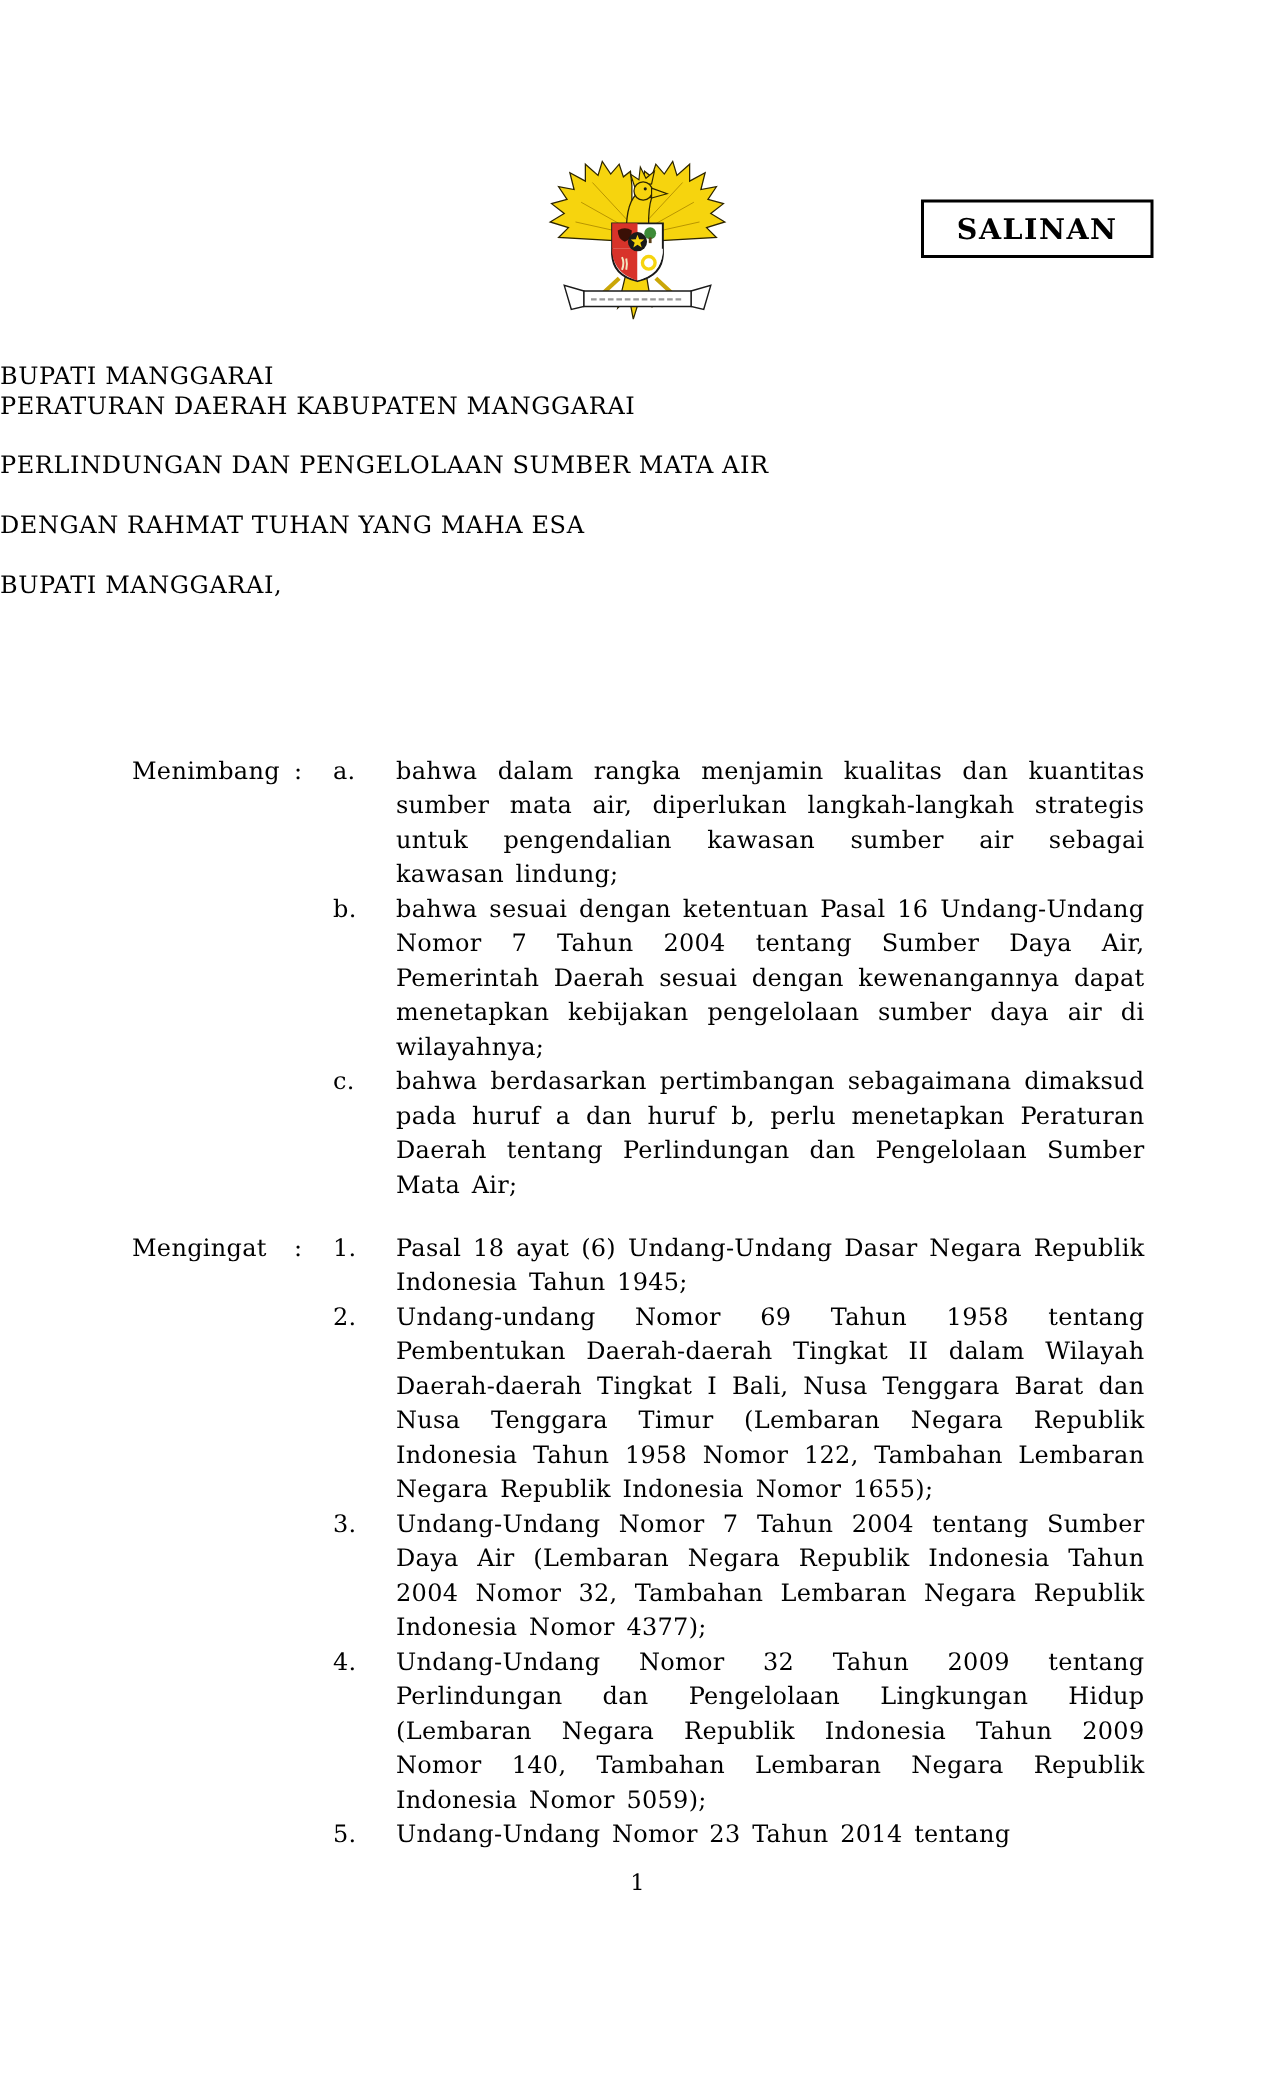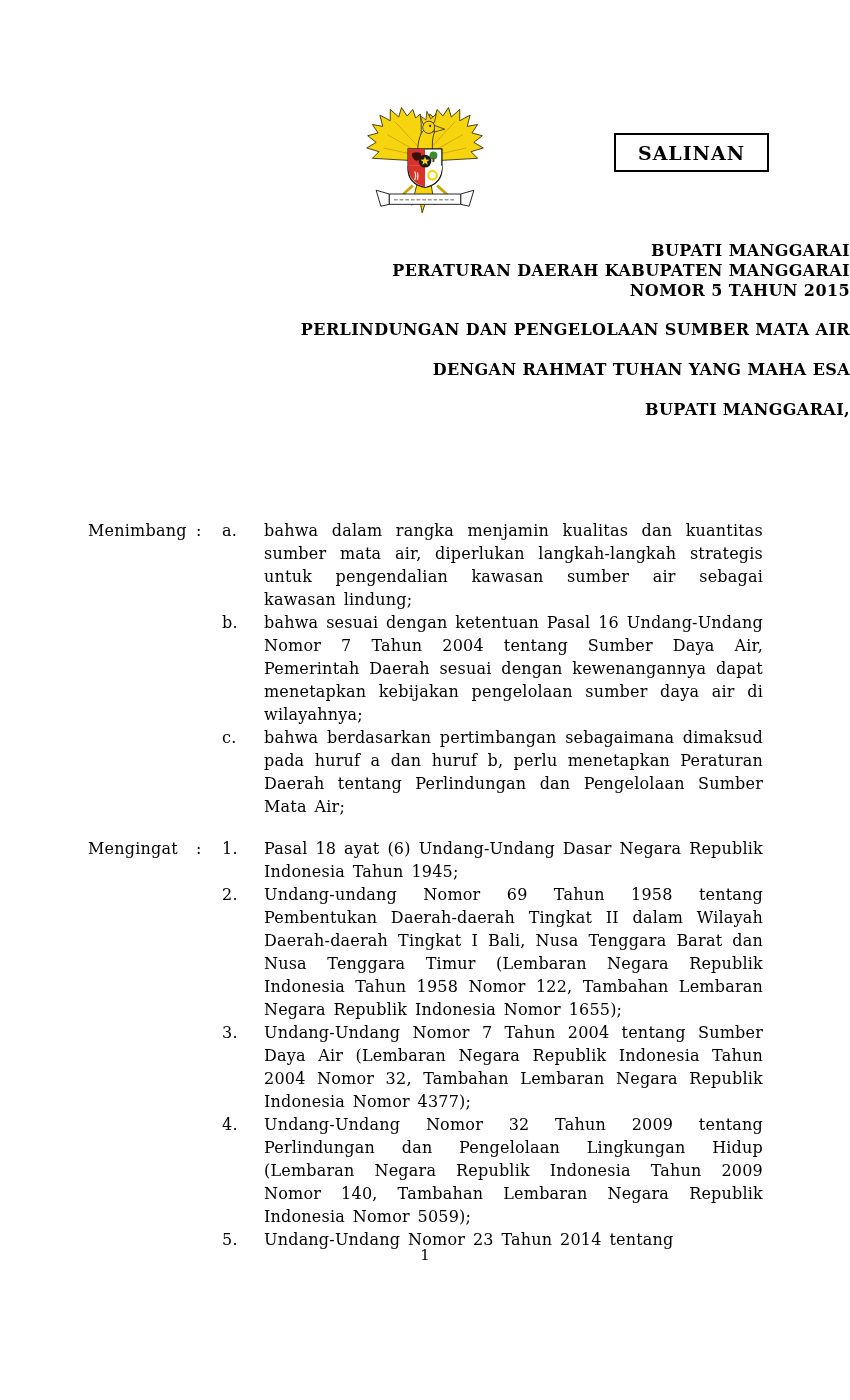--- a/index.html
+++ b/index.html
@@ -36,35 +36,35 @@
     font-weight: bold;
     font-size: 19px;
     letter-spacing: 1px;
   }
   
   .header-block {
     position: absolute;
     top: 241px;
     left: 0;
     right: 0;
-    text-align: right;
-    font-weight: bold;
+    text-align: left;
+    font-weight: normal;
     font-size: 16px;
     line-height: 20px;
     letter-spacing: 0.4px;
   }
   .hl { display: block; }
   .mt15 { }
   .mt18 { margin-top: 18px; }
   .mt19 { margin-top: 19px; }
   .mt20 { margin-top: 20px; }
   
   .doc-body {
     position: absolute;
-    top: 519px;
+    top: 502px;
     left: 88px;
     width: 675px;
     font-size: 16px;
     line-height: 23px;
     letter-spacing: 0.2px;
     word-spacing: 2.5px;
   }
   .clause-row { display: flex; align-items: flex-start; }
   .clause-label { width: 108px; flex-shrink: 0; }
   .clause-colon { width: 26px; flex-shrink: 0; }
@@ -133,21 +133,20 @@
     </svg>
   </div>
 
   <div class="stamp">
     <span>SALINAN</span>
   </div>
 
   <div class="header-block">
     <span class="hl">BUPATI MANGGARAI</span>
     <span class="hl mt15">PERATURAN DAERAH KABUPATEN MANGGARAI</span>
-    <span class="hl">NOMOR 5 TAHUN 2015</span>
     <span class="hl mt19">PERLINDUNGAN DAN PENGELOLAAN SUMBER MATA AIR</span>
     <span class="hl mt20">DENGAN RAHMAT TUHAN YANG MAHA ESA</span>
     <span class="hl mt20">BUPATI MANGGARAI,</span>
   </div>
 
   <div class="doc-body">
 
     <section>
       <div class="clause-row">
         <div class="clause-label">Menimbang</div>

